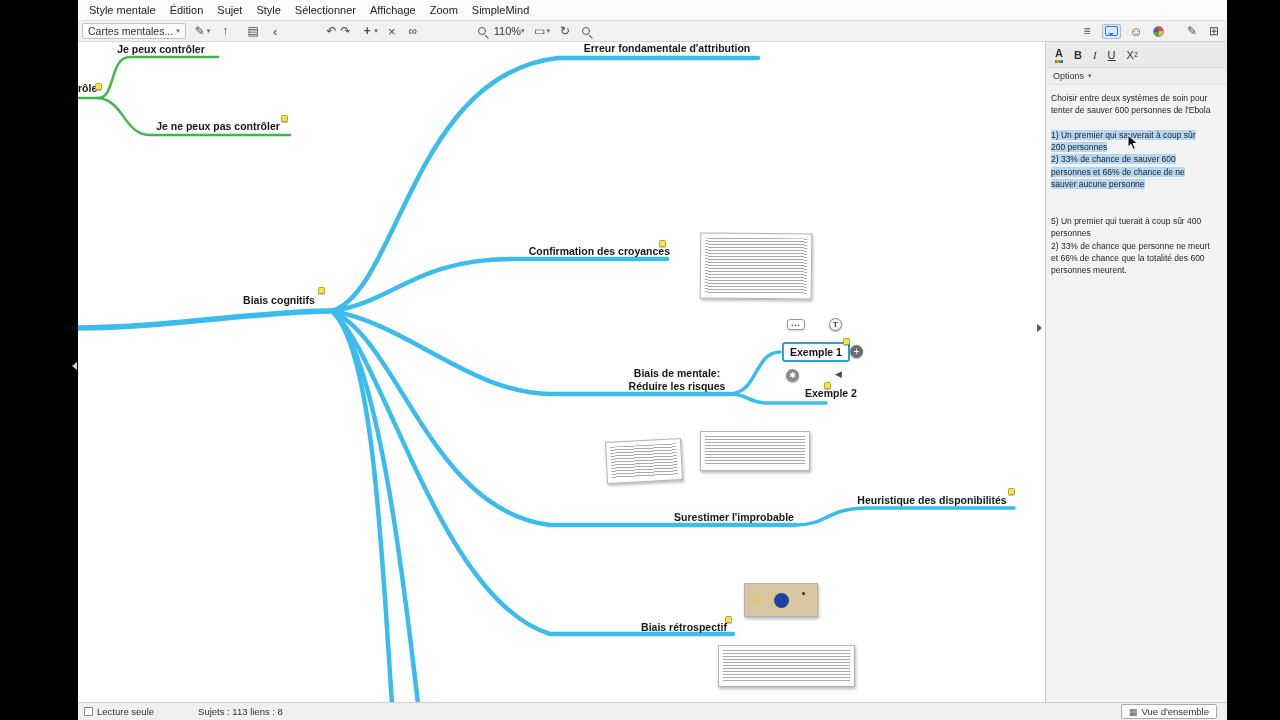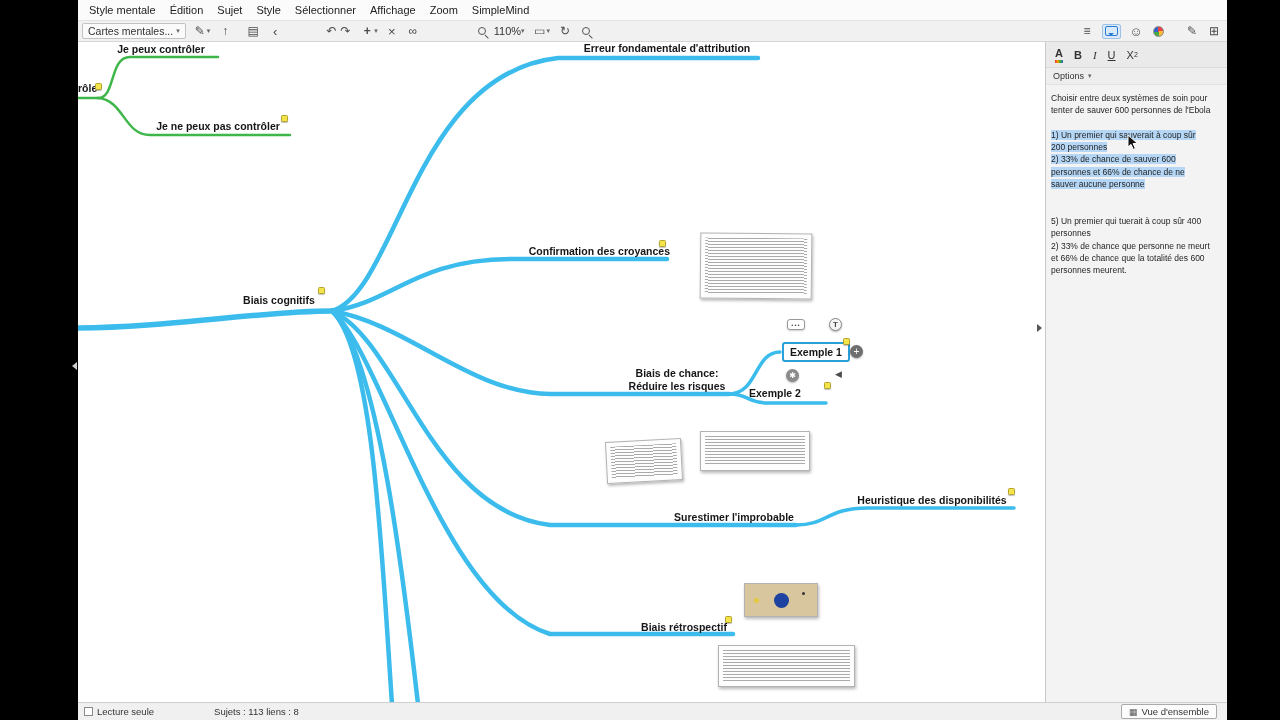--- a/index.html
+++ b/index.html
@@ -92,21 +92,21 @@
                  font-size:9px; color:#333; background:#eeeeee; border-bottom:1px solid #e2e2e2; }
   .note-area { padding:7px 5px 0 5px; font-size:8.5px; line-height:12.3px; color:#1e1e1e; }
   .note-area .line { min-height:12.3px; white-space:nowrap; overflow:hidden; }
   .note-area .hl { background:#b5d7f5; }
 
   
   .statusbar { position:absolute; left:0; top:702px; width:1149px; height:18px; background:#f0f0f0;
                border-top:1px solid #cfcfcf; display:flex; align-items:center; padding:0 10px 0 6px;
                font-size:9.5px; color:#333; }
   .checkbox { width:9px; height:9px; border:1px solid #8a8a8a; background:#fff; margin-right:4px; }
-  .counts { margin-left:60px;text-align:center; }
+  .counts { margin-left:44px;text-align:center; }
   .overview-btn { margin-left:auto; display:flex; align-items:center; gap:4px; padding:1px 7px;
                   border:1px solid #aaa; background:#fcfcfc; border-radius:2px; font-size:9.5px; }
 
   .cursor { position:absolute; left:1126px; top:134px; }
 </style>
 </head>
 <body>
 
 <div class="stage">
   <div class="app">
@@ -183,25 +183,25 @@
         </g>
       </svg>
 
       <div class="nlabel" style="left:0px;top:40px;width:24px;text-align:left;">rôle</div>
       <div class="nlabel" style="left:25px;top:1px;width:116px;">Je peux contrôler</div>
       <div class="nlabel" style="left:66px;top:78px;width:148px;">Je ne peux pas contrôler</div>
       <div class="nlabel" style="left:156px;top:252px;width:90px;">Biais cognitifs</div>
       <div class="nlabel" style="left:494px;top:0px;width:190px;">Erreur fondamentale d'attribution</div>
       <div class="nlabel" style="left:426px;top:203px;width:166px;text-align:right;">Confirmation des croyances</div>
       <div class="nlabel" style="left:540px;top:325px;width:118px;">
-        <div>Biais de chance:</div>
+        <div>Biais de mentale:</div>
         <div>Réduire les risques</div>
       </div>
       <div class="sel-node">Exemple 1</div>
-      <div class="nlabel" style="left:664px;top:345px;width:66px;">Exemple 2</div>
+      <div class="nlabel" style="left:720px;top:345px;width:66px;">Exemple 2</div>
       <div class="nlabel" style="left:588px;top:469px;width:136px;">Surestimer l'improbable</div>
       <div class="nlabel" style="left:770px;top:452px;width:168px;">Heuristique des disponibilités</div>
       <div class="nlabel" style="left:556px;top:579px;width:100px;">Biais rétrospectif</div>
 
       <span class="note-ic" style="left:17px;top:41px;"></span>
       <span class="note-ic" style="left:203px;top:73px;"></span>
       <span class="note-ic" style="left:240px;top:245px;"></span>
       <span class="note-ic" style="left:581px;top:198px;"></span>
       <span class="note-ic" style="left:765px;top:296px;"></span>
       <span class="note-ic" style="left:746px;top:340px;"></span>

